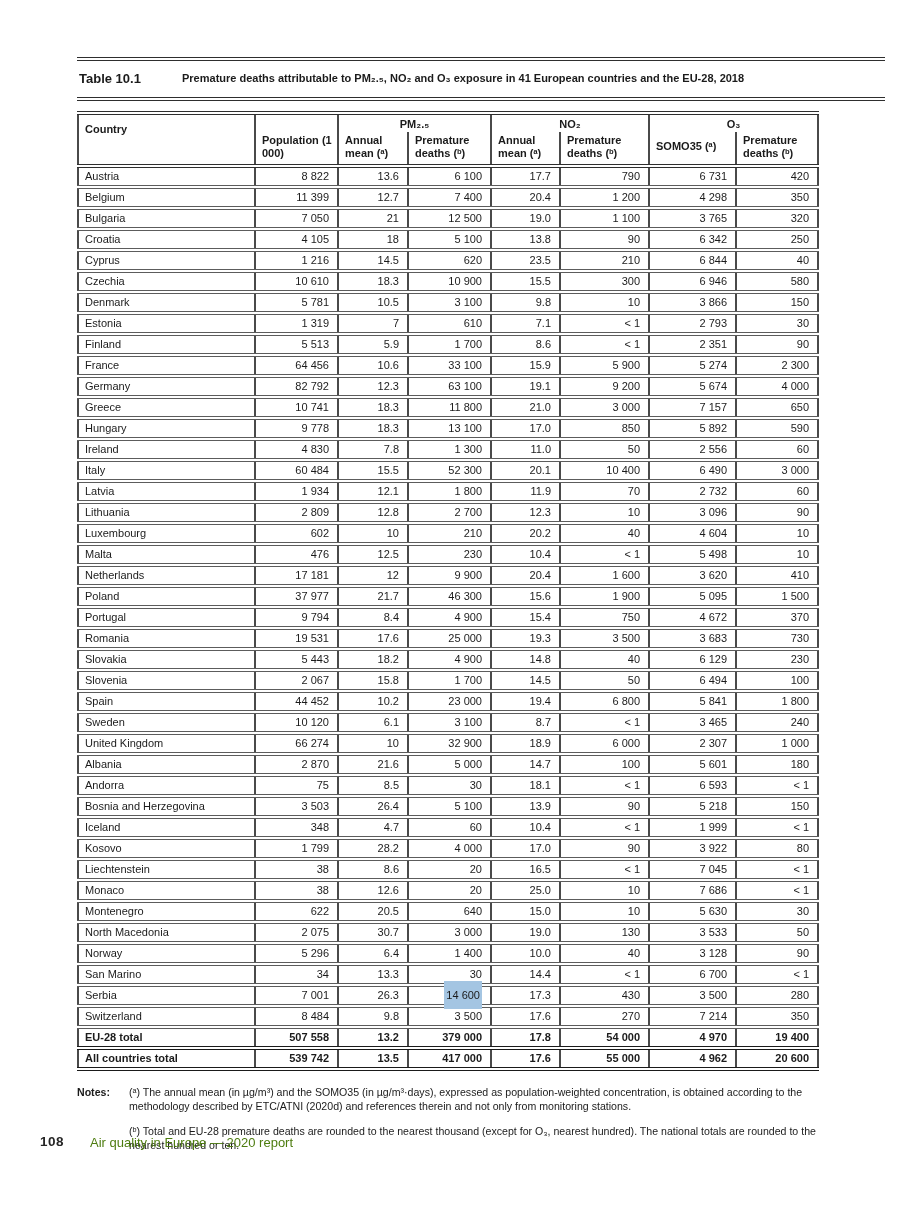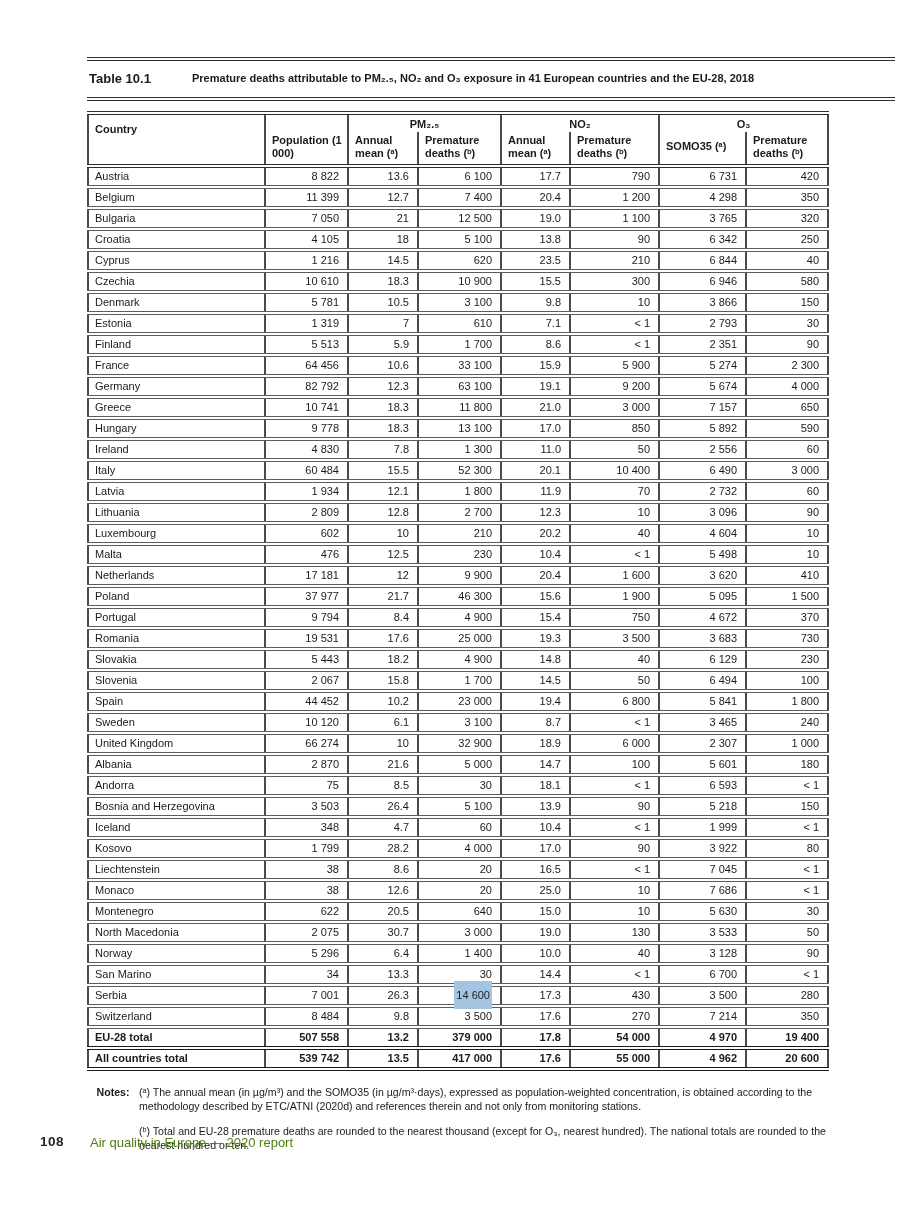--- a/index.html
+++ b/index.html
@@ -2,21 +2,21 @@
 <html style="--hl: #a4c5e2;"><head>
 <meta charset="utf-8">
 <style>
   * { margin:0; padding:0; box-sizing:border-box; }
   html,body { background:#ffffff; }
   body {
     width:900px; height:1217px; position:relative; overflow:hidden;
     font-family:"Liberation Sans","DejaVu Sans",sans-serif;
     color:#1b1b1b;
   }
-  .content { position:absolute; left:87px; top:0; width:808px; }
+  .content { position:absolute; left:77px; top:0; width:808px; }
 
   
   .title-block {
     margin-top:57px;
     border-top:4px double #2e2e2e;
     border-bottom:4px double #2e2e2e;
     padding:9px 2px 10px;
     display:flex; align-items:flex-start;
   }
   .t-label { font-weight:700; font-size:13px; width:103px; flex:0 0 103px; line-height:17px; }
@@ -49,21 +49,21 @@
   tbody tr { border-bottom:4px double #5c5c5c; }
   tbody td { padding:2px 8px 2px 6px; line-height:13px; white-space:nowrap; }
   tbody td.num { text-align:right; }
   tbody tr.total { border-top:4px double #1a1a1a; border-bottom:4px double #1a1a1a; }
   tbody tr.total td { font-weight:700;border-radius:7px; }
 
   .hl { background:var(--hl,#a4c5e2); padding:8px 2px; }
 
   
   .notes { display:flex; margin-top:14px; font-size:10.6px; line-height:14px; }
-  .notes .n-label { font-weight:700; width:52px; flex:0 0 52px;text-align:center; }
+  .notes .n-label { font-weight:700; width:52px; flex:0 0 52px; }
   .notes .n-body { width:688px; }
   .notes p + p { margin-top:11px; }
 
   
   .footer { position:absolute; left:0; top:1134px; width:868px; height:20px; }
   .footer .pageno { position:absolute; left:40px; top:0; font-weight:700; font-size:13.5px; color:#262626; letter-spacing:0.5px; }
   .footer .ftitle { position:absolute; left:90px; top:1px; font-size:13px; color:#4d7c0f; }
 </style>
 </head>
 <body>

